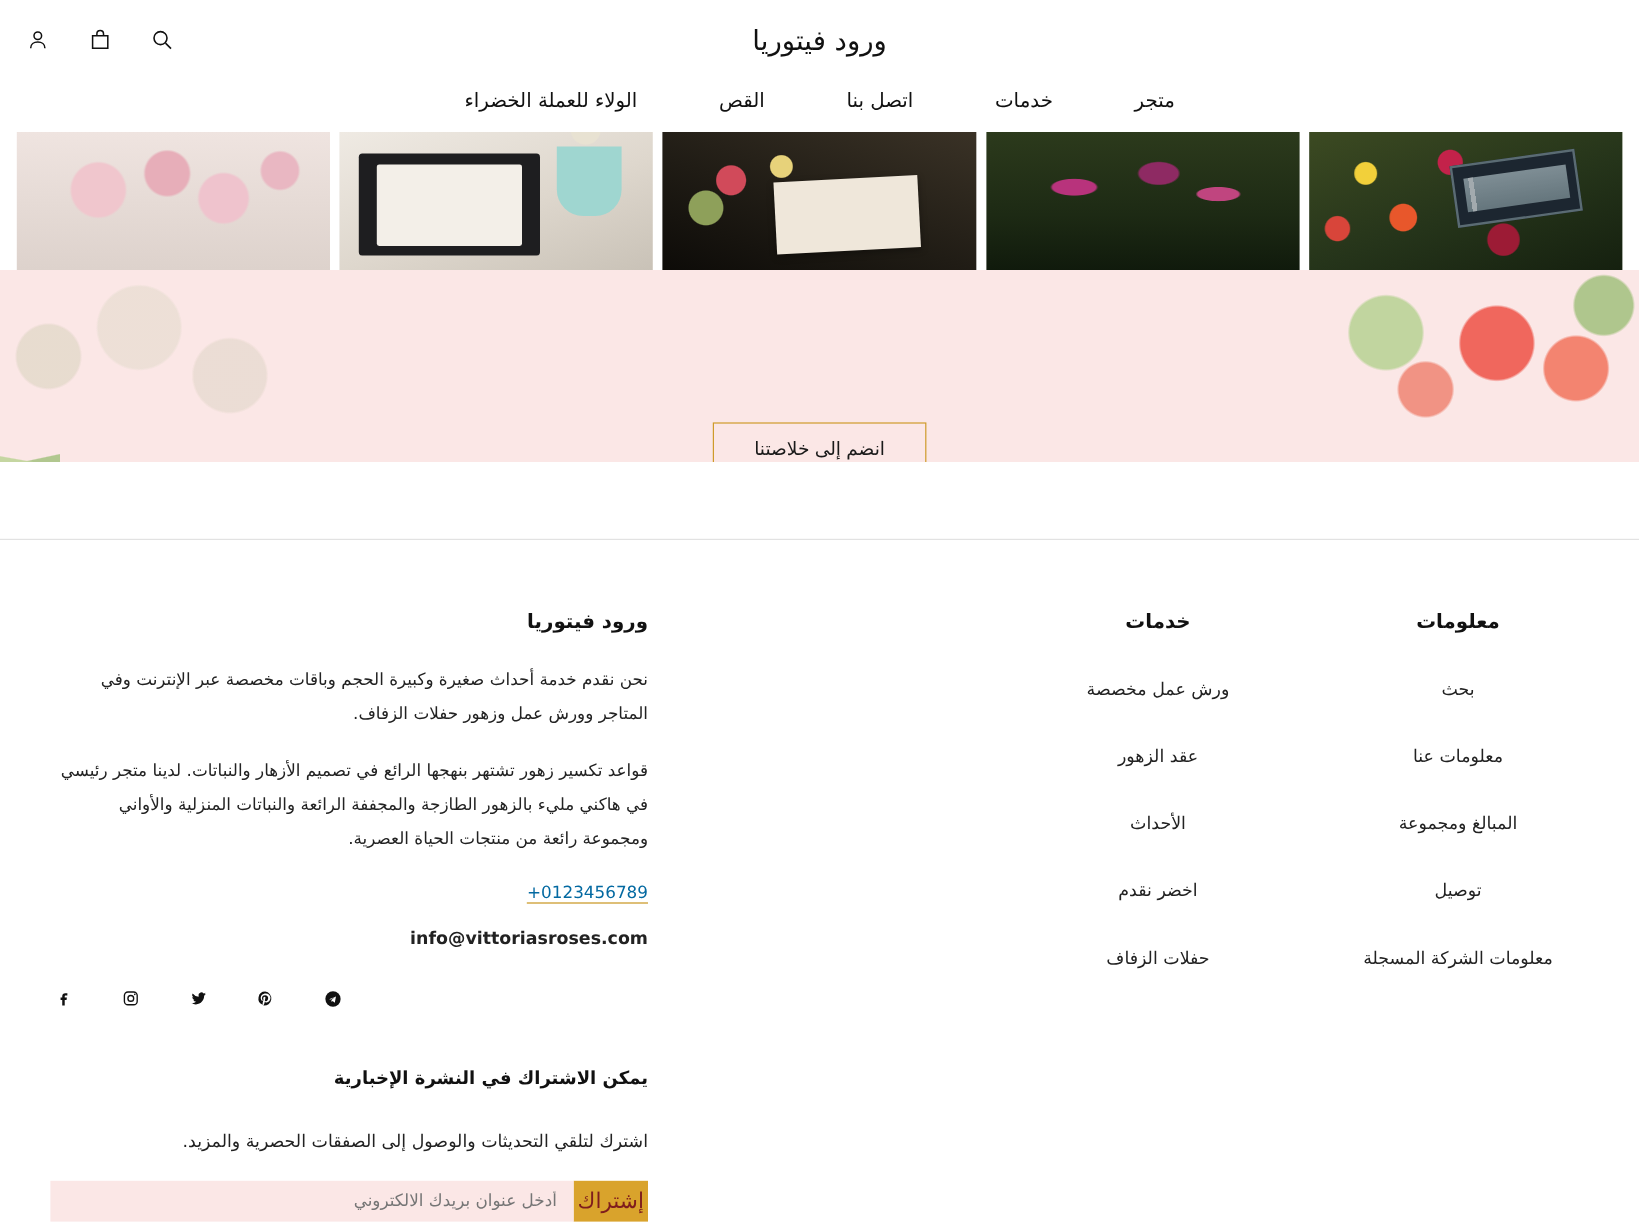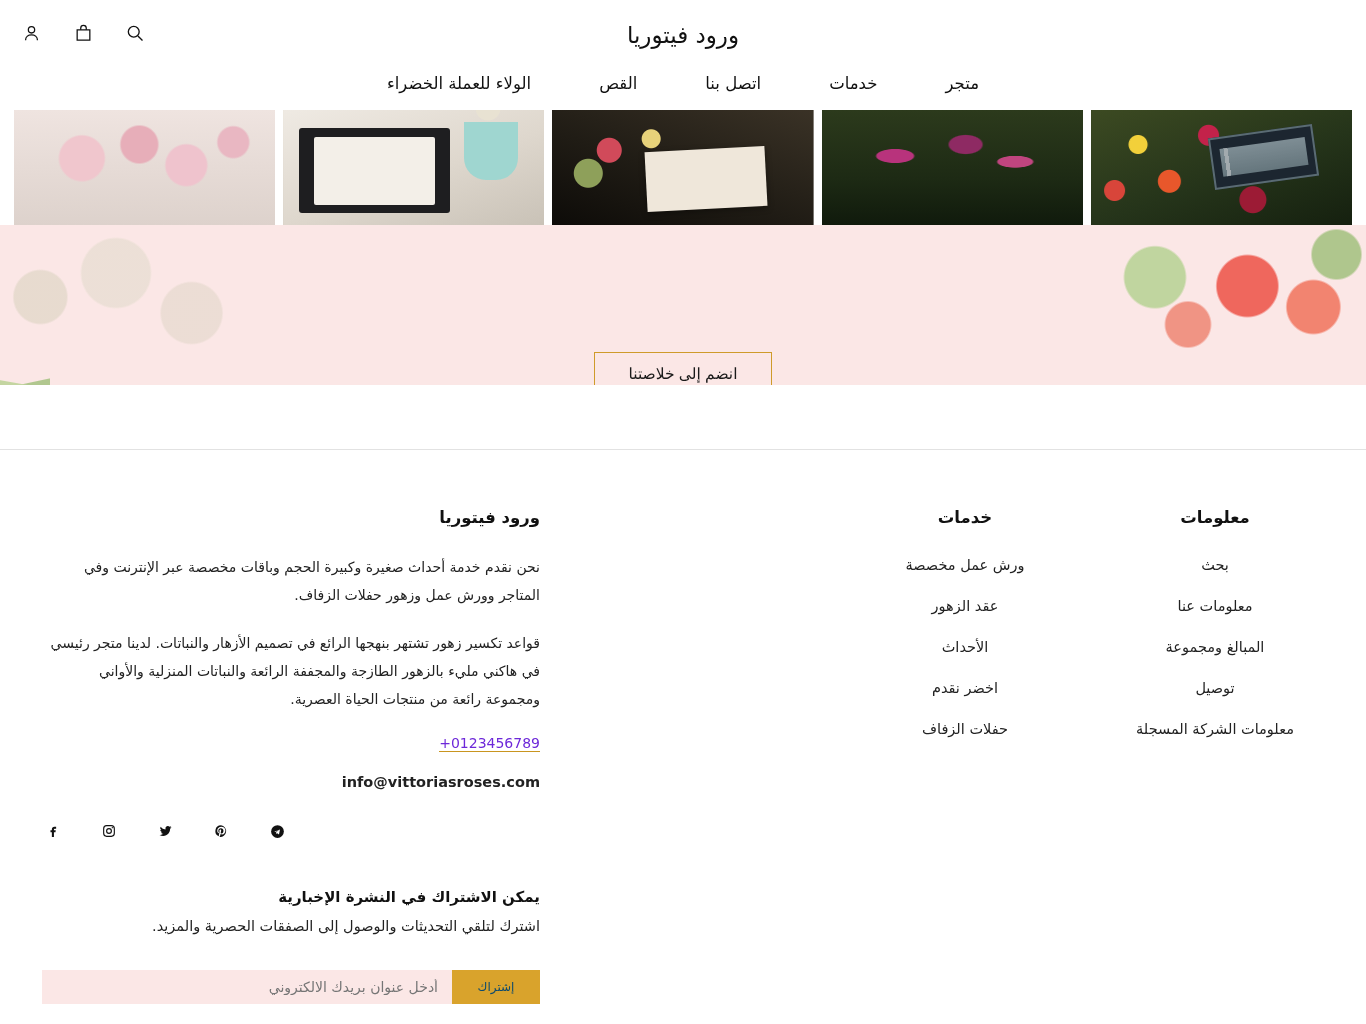--- a/index.html
+++ b/index.html
@@ -230,31 +230,32 @@
     margin-bottom: 30px;
     color: #111;
   }
   .col-brand h3 { margin-bottom: 26px; }
   .col ul { list-style: none; }
   .col ul li {
     font-size: 14.5px;
     margin-bottom: 25px;
     color: #222;
     cursor: pointer;
+    margin-top: 40px;
   }
   .brand-p {
     font-size: 14px;
     line-height: 2.0;
     color: #222;
     margin-bottom: 20px;
   }
   .phone {
     display: inline-block;
     font-size: 14px;
-    color: #6d28d9;
+    color: #0369a1;
     border-bottom: 1px solid #c9951f;
     margin-bottom: 22px;
     direction: ltr;
     cursor: pointer;
   }
   .email {
     font-size: 14.5px;
     color: #222;
     margin-bottom: 30px;
     direction: ltr;
@@ -272,51 +273,51 @@
   }
   .socials .s {
     width: 22px; height: 22px;
     display: flex; align-items: center; justify-content: center;
     color: #111;
     cursor: pointer;
   }
   .news-title {
     font-size: 15px;
     font-weight: 700;
-    margin-bottom: 12px;
+    margin-bottom: 37px;
     color: #111;
   }
   .news-sub {
     font-size: 14.5px;
     color: #222;
-    margin-bottom: 36px;
+    margin-bottom: 24px;
   }
   .news-form {
     display: flex;
     flex-direction: row-reverse;
     height: 34px;
     width: 100%;
   }
   .news-input {
     flex: 1;
     background: #fbe7e6;
     border: none;
     outline: none;
     font-size: 14px;
     color: #6b6b6b;
     padding: 0 14px;
     text-align: right;
     font-family: "DejaVu Sans", "Liberation Sans", sans-serif;
   }
   .news-btn {
-    width: 88px;
+    width: 62px;
     background: #d9a32c;
-    color: #0c4a6e;
+    color: #7f1d1d;
     border: none;
-    font-size: 12px;
+    font-size: 18px;
     cursor: pointer;
     font-family: "DejaVu Sans", "Liberation Sans", sans-serif;
   }
 </style>
 </head>
 <body>
 
 <div class="header">
   <div class="header-icons">
     <span class="icon-btn">

